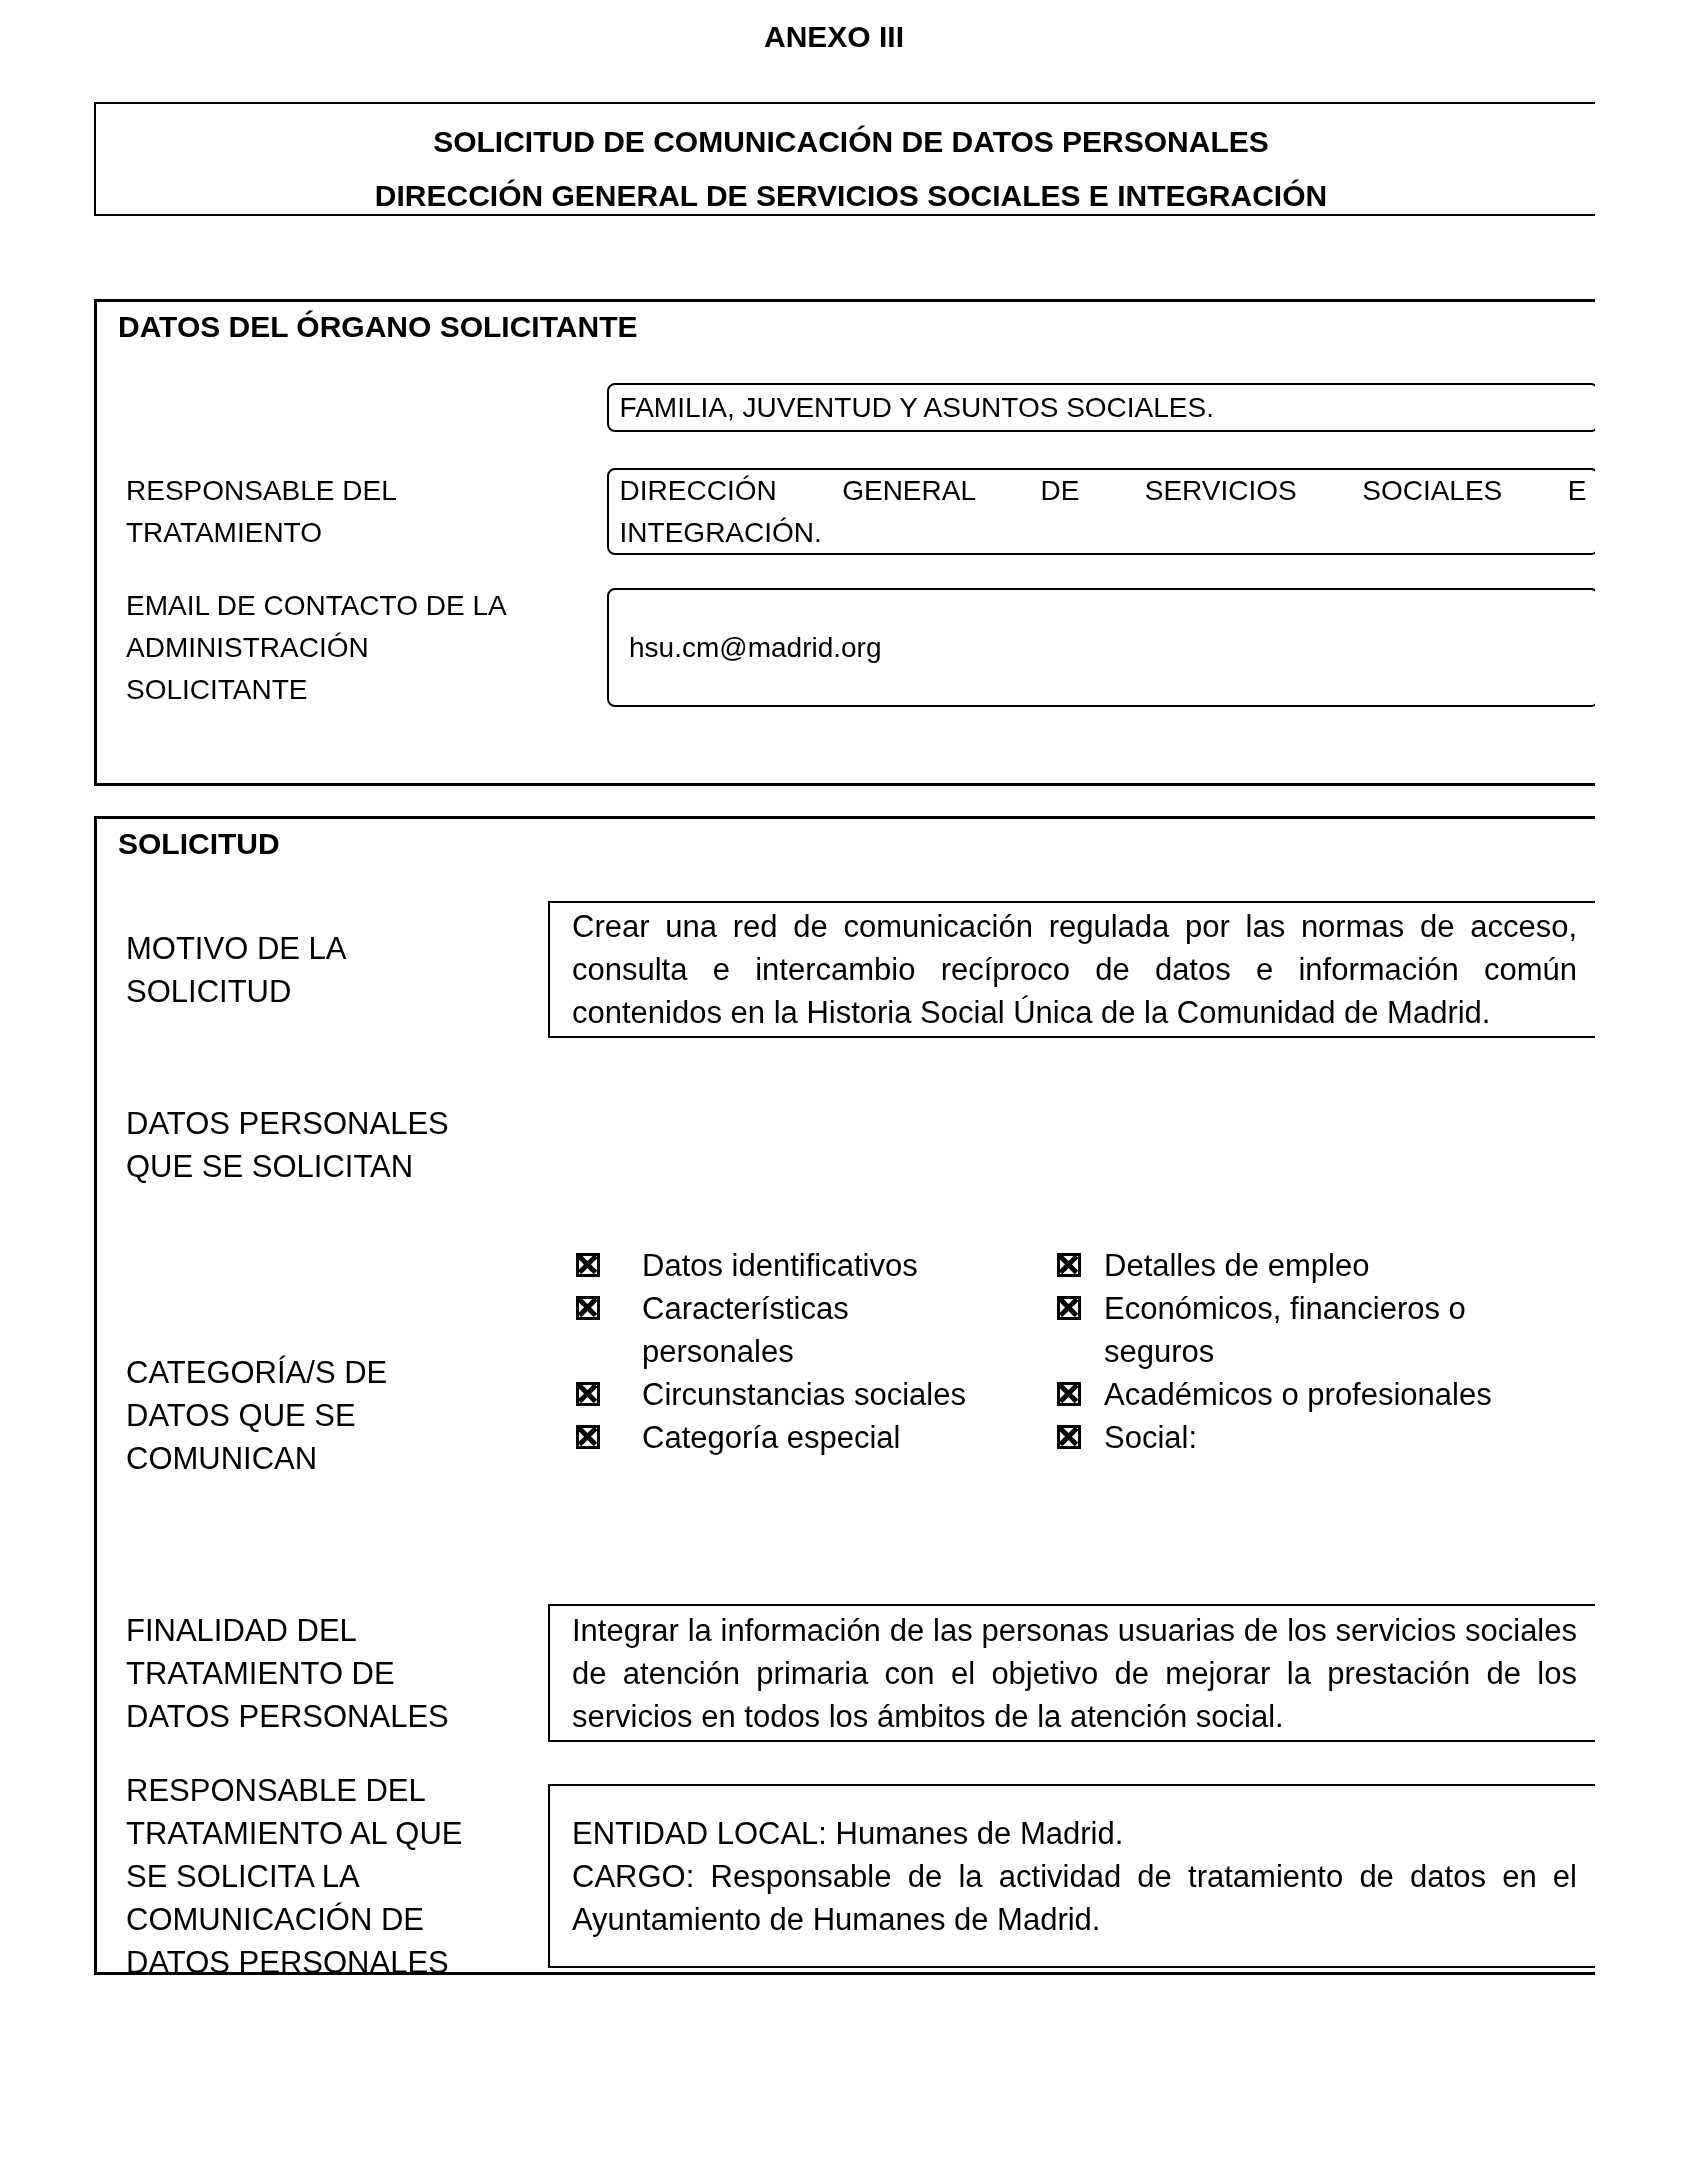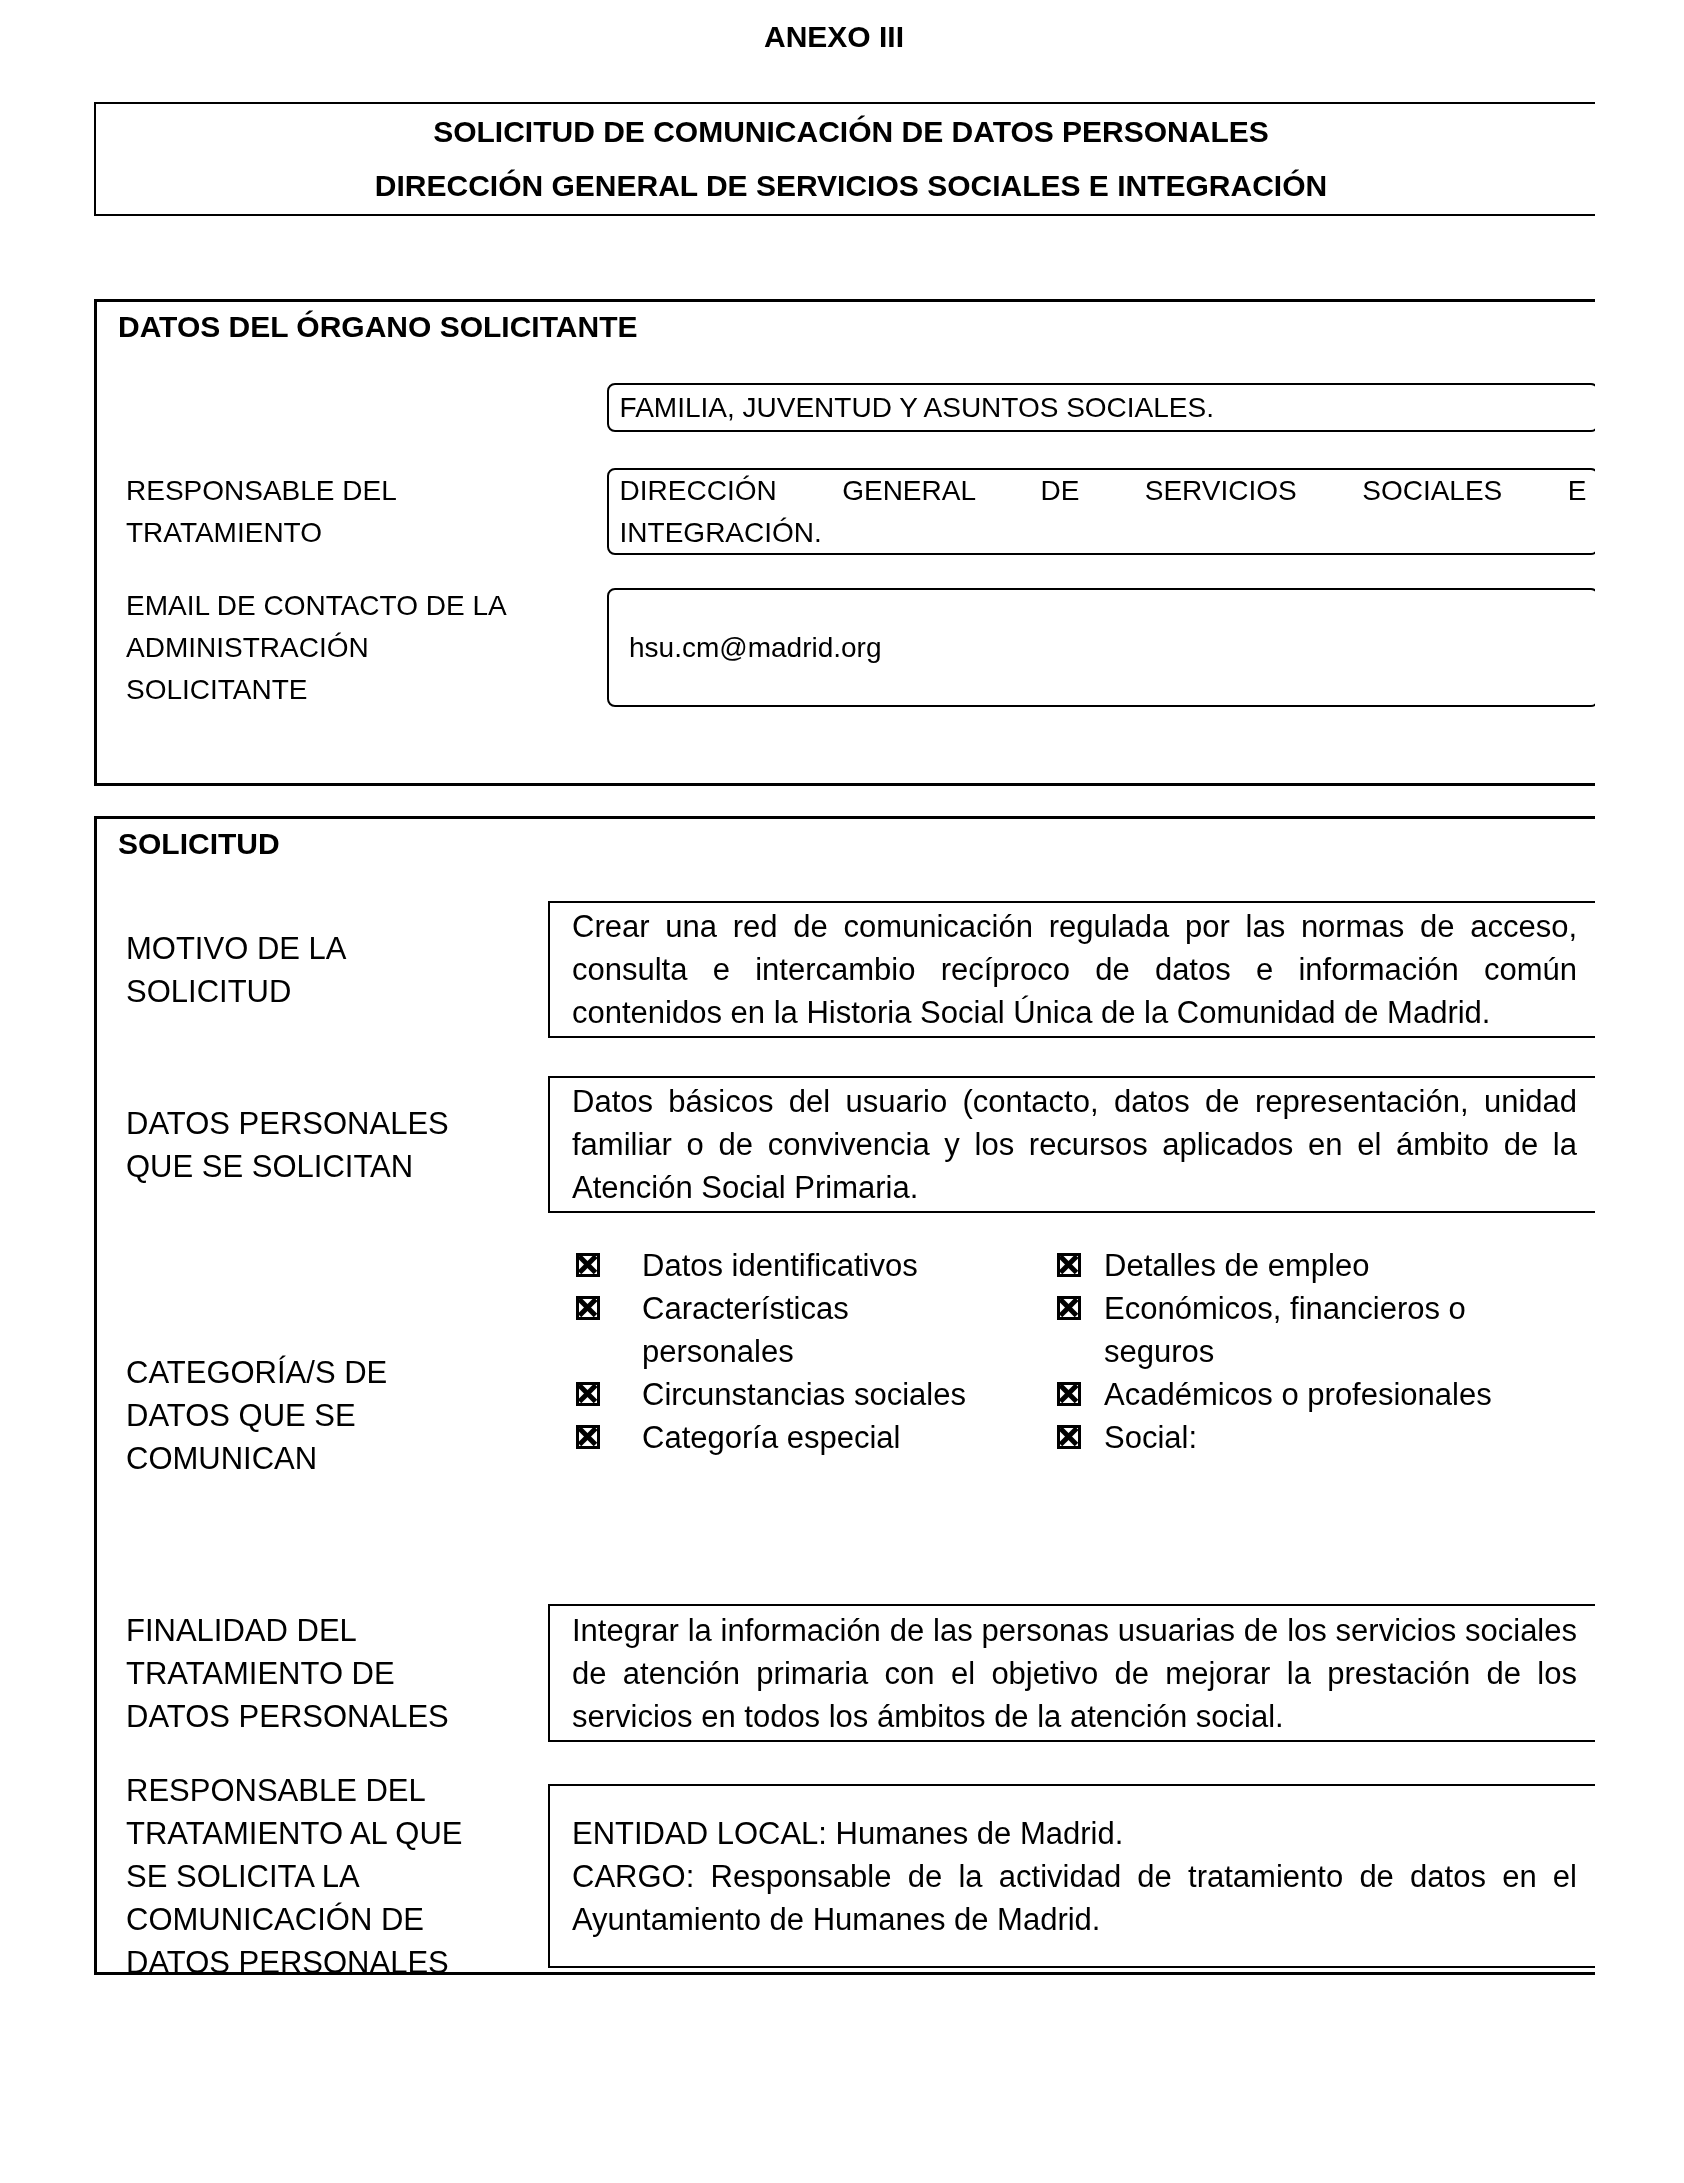--- a/index.html
+++ b/index.html
@@ -10,21 +10,21 @@
   
   .anexo{
     position:absolute;top:20px;left:0;width:100%;text-align:center;
     font-size:30px;font-weight:bold;
   }
   .anexo span{display:inline-block;margin-left:73px;}
   
   .tbox{
     position:absolute;left:94px;top:102px;width:1514px;height:114px;
     border:2.3px solid #000;box-sizing:border-box;text-align:center;
-    font-weight:bold;font-size:30px;line-height:54px;padding-top:1px;
+    font-weight:bold;font-size:30px;line-height:54px;padding-top:11px;
   }
   
   .sbox{
     position:absolute;left:94px;width:1514px;border:3px solid #000;box-sizing:border-box;
   }
   #organo-box{top:262px;height:487px;margin-top:37px;}
   #solicitud-box{top:816px;height:1159px;padding-left:40px;}
   .shead{position:absolute;top:6px;left:21px;font-weight:bold;font-size:30px;line-height:38px;}
   
   .frow{position:absolute;left:0;width:100%;}
@@ -123,23 +123,20 @@
 
     <div class="frow row-motivo">
       <div class="flabel">MOTIVO DE LA SOLICITUD</div>
       <div class="vbox">
         <span class="vtext just">Crear una red de comunicación regulada por las normas de acceso, consulta e intercambio recíproco de datos e información común contenidos en la Historia Social Única de la Comunidad de Madrid.</span>
       </div>
     </div>
 
     <div class="frow row-datos">
       <div class="flabel">DATOS PERSONALES QUE SE SOLICITAN</div>
-      <div class="vbox">
-        <span class="vtext just">Datos básicos del usuario (contacto, datos de representación, unidad familiar o de convivencia y los recursos aplicados en el ámbito de la Atención Social Primaria.</span>
-      </div>
     </div>
 
     <div class="frow row-cats">
       <div class="flabel">CATEGORÍA/S DE DATOS QUE SE COMUNICAN</div>
       <div class="cats-grid">
 
         <div class="cb-item">
           <span class="cb-box checked"></span>
           <span class="cb-text">Datos identificativos</span>
         </div>

